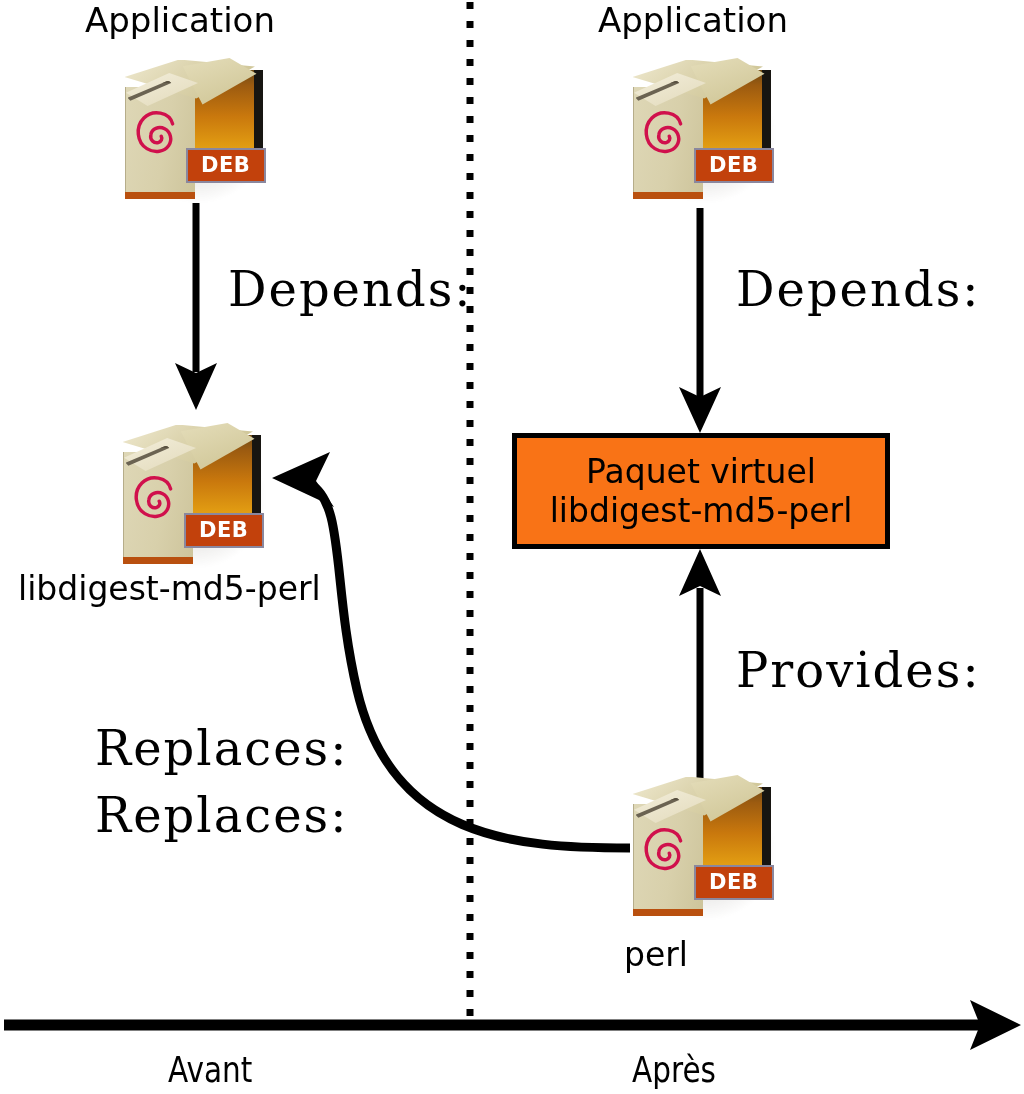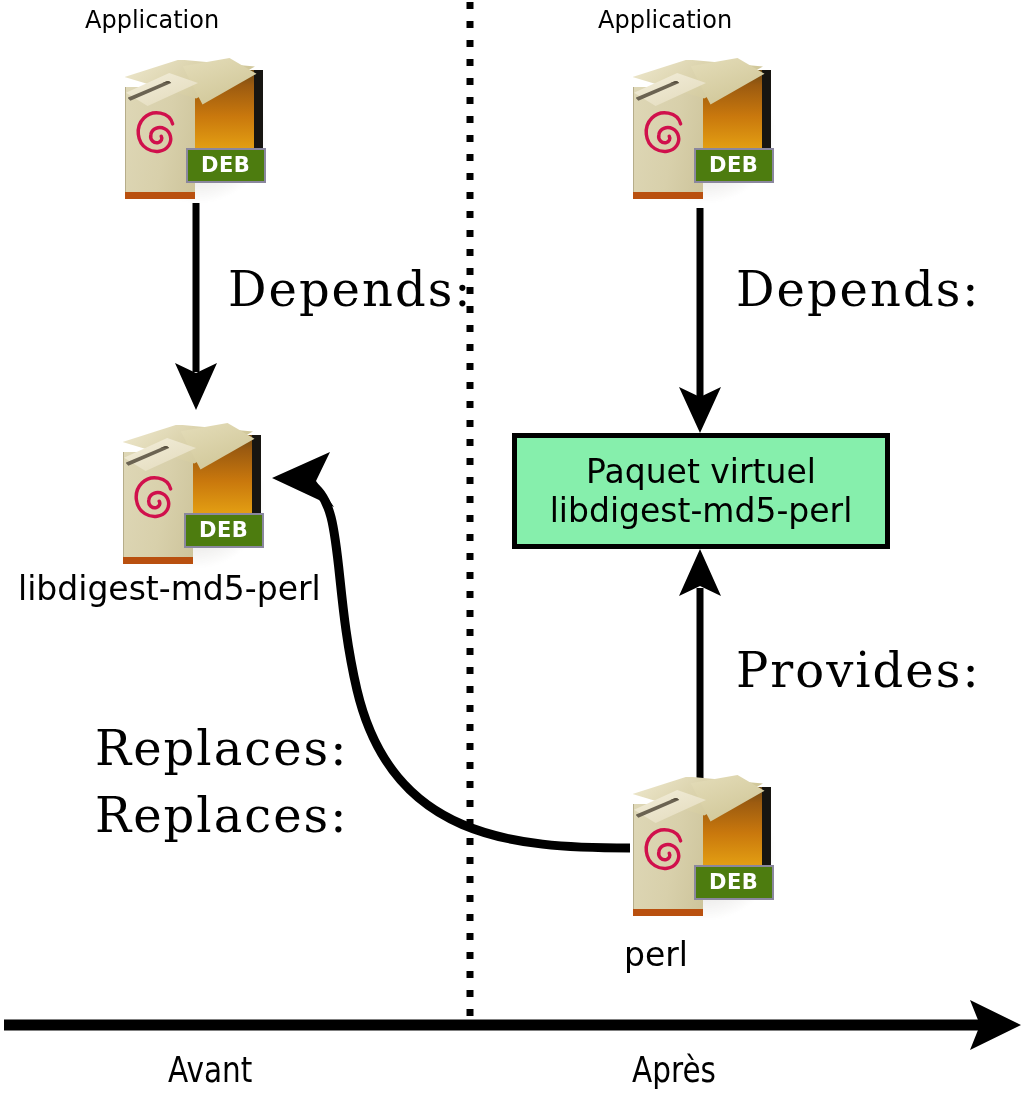--- a/index.html
+++ b/index.html
@@ -26,21 +26,21 @@
     width: 1024px;
     height: 1094px;
   }
   .label {
     position: absolute;
     white-space: nowrap;
     color: #000;
   }
   .heading {
     font-family: "DejaVu Sans", sans-serif;
-    font-size: 24px;
+    font-size: 34px;
     line-height: 34px;
   }
   .pkgname {
     font-family: "DejaVu Sans", sans-serif;
     font-size: 33px;
     line-height: 33px;
   }
   .rel {
     font-family: "DejaVu Serif", serif;
     font-size: 48px;
@@ -50,21 +50,21 @@
   .axis-label {
     font-family: "DejaVu Sans", sans-serif;
     font-size: 36px;
     line-height: 36px;
     transform: scaleX(0.82);
     transform-origin: left center;
   }
   .vbox {
     position: absolute;
     border: 5px solid #000;
-    background: #86efac;
+    background: #f97316;
     box-sizing: border-box;
     display: flex;
     flex-direction: column;
     align-items: center;
     justify-content: center;
     font-family: "DejaVu Sans", sans-serif;
     font-size: 33px;
     line-height: 39px;
   }
   
@@ -157,21 +157,21 @@
     top: 33%;
     width: 33%;
     height: 41%;
   }
   .deb .badge {
     position: absolute;
     left: 44%;
     top: 62%;
     width: 53%;
     height: 23%;
-    background: #4d7c0f;
+    background: #c2410c;
     border: 2.5px solid #8a879e;
     box-sizing: border-box;
     display: flex;
     align-items: center;
     justify-content: center;
     color: #ffffff;
     font-family: "DejaVu Sans", sans-serif;
     font-weight: bold;
     letter-spacing: 0.5px;
   }

